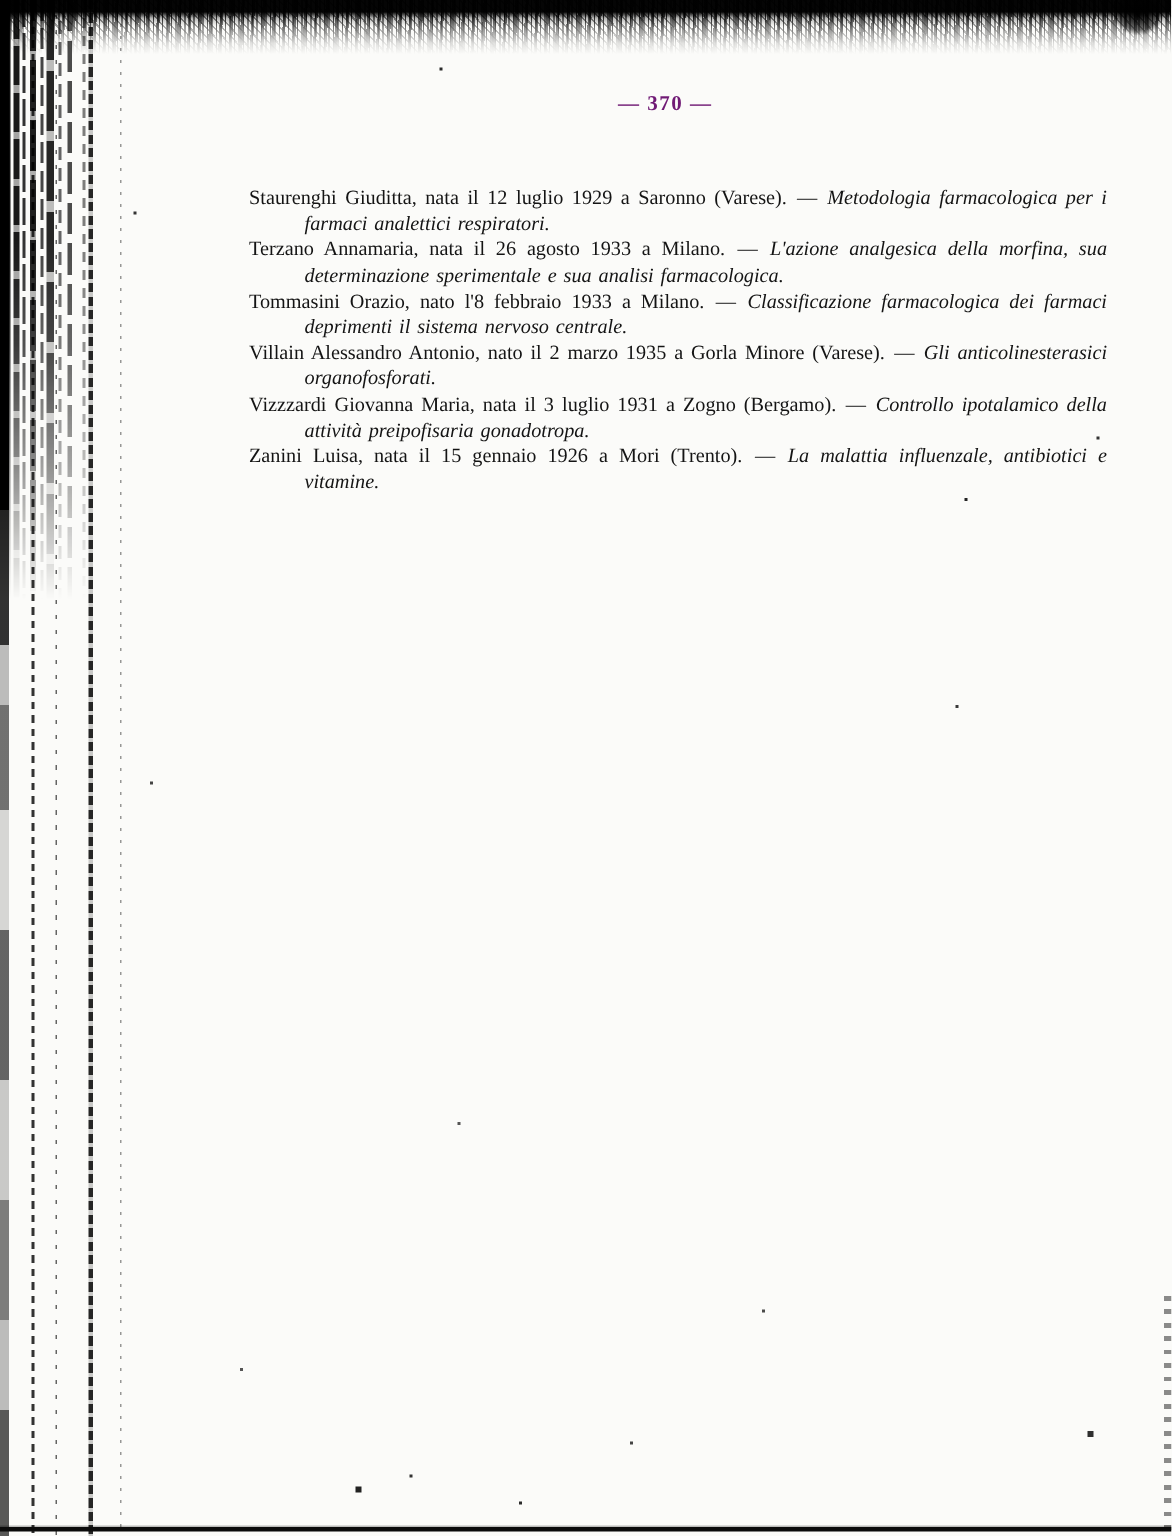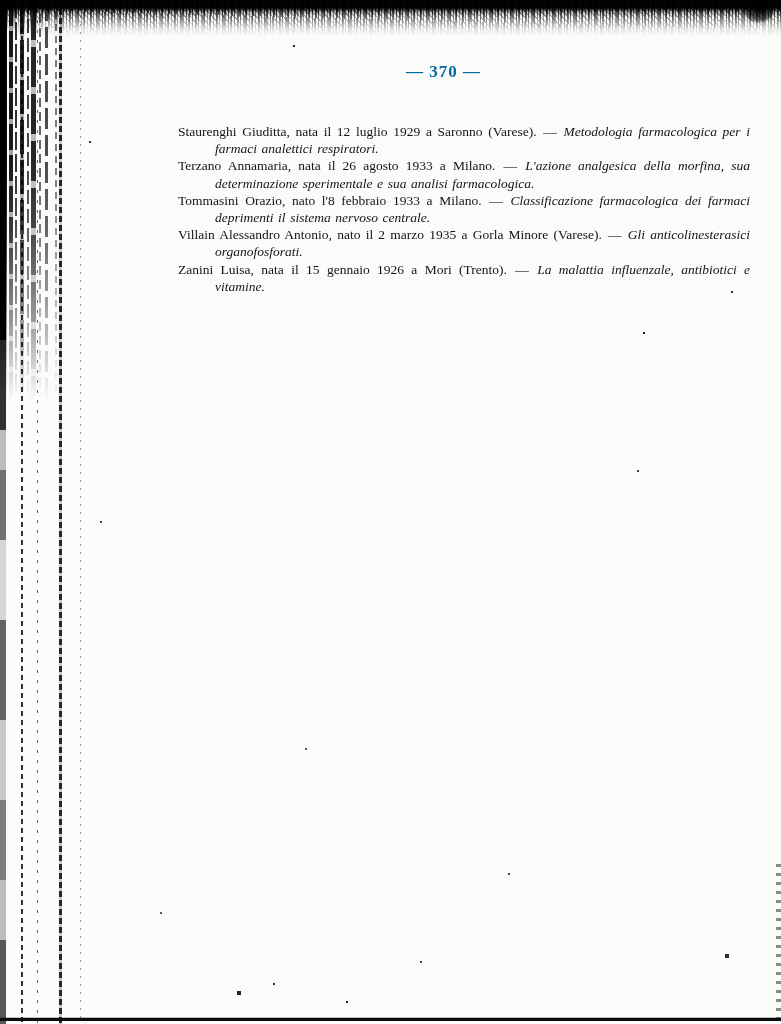--- a/index.html
+++ b/index.html
@@ -81,29 +81,28 @@
       100px 521px 0 0 #444, 637px 470px 0 0 #3a3a3a,
       238px 992px 0 1px #222, 273px 983px 0 0 #333,
       346px 1001px 0 0 #2a2a2a, 420px 961px 0 0 #444,
       726px 955px 0 1px #2f2f2f, 160px 912px 0 0 #555,
       508px 873px 0 0 #4a4a4a, 305px 748px 0 0 #555;
   }
   
   .page-number{
     position:absolute;top:62px;left:166px;width:555px;
     text-align:center;
-    font-size:17px;font-weight:700;letter-spacing:1px;
-    color:#0369a1;
+    font-size:14px;font-weight:700;letter-spacing:1px;
+    color:#701a75;
   }
   .entries{
     position:absolute;top:123px;left:166px;width:572px;
     font-size:13.5px;line-height:17.2px;
     text-align:justify;
     word-spacing:1.2px;
-    margin-left:12px;
   }
   .entry{
     margin:0;
     padding-left:37px;
     text-indent:-37px;
   }
   .entry i{font-style:italic;}
   .entry .dash{padding:0 1px;}
 </style>
 </head>
@@ -118,14 +117,15 @@
 <div class="bottom-rule"></div>
 <div class="specks"></div>
 
 <div class="page-number">— 370 —</div>
 
 <div class="entries">
   <p class="entry"><span>Staurenghi Giuditta, nata il 12 luglio 1929 a Saronno (Varese).</span> <span class="dash">—</span> <i>Metodologia farmacologica per i farmaci analettici respiratori.</i></p>
   <p class="entry"><span>Terzano Annamaria, nata il 26 agosto 1933 a Milano.</span> <span class="dash">—</span> <i>L'azione analgesica della morfina, sua determinazione sperimentale e sua analisi farmacologica.</i></p>
   <p class="entry"><span>Tommasini Orazio, nato l'8 febbraio 1933 a Milano.</span> <span class="dash">—</span> <i>Classificazione farmacologica dei farmaci deprimenti il sistema nervoso centrale.</i></p>
   <p class="entry"><span>Villain Alessandro Antonio, nato il 2 marzo 1935 a Gorla Minore (Varese).</span> <span class="dash">—</span> <i>Gli anticolinesterasici organofosforati.</i></p>
+  <p class="entry"><span>Vizzzardi Giovanna Maria, nata il 3 luglio 1931 a Zogno (Bergamo).</span> <span class="dash">—</span> <i>Controllo ipotalamico della attività preipofisaria gonadotropa.</i></p>
   <p class="entry"><span>Zanini Luisa, nata il 15 gennaio 1926 a Mori (Trento).</span> <span class="dash">—</span> <i>La malattia influenzale, antibiotici e vitamine.</i></p>
 </div>
 
 </body></html>

